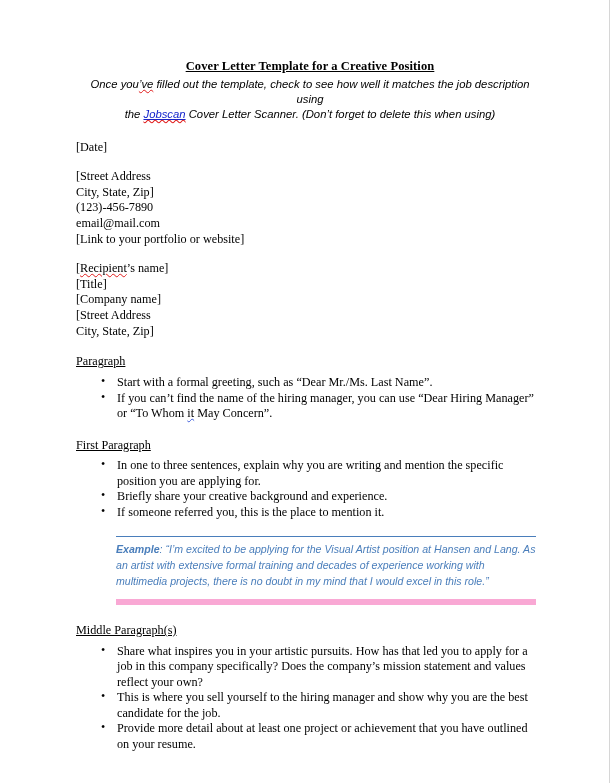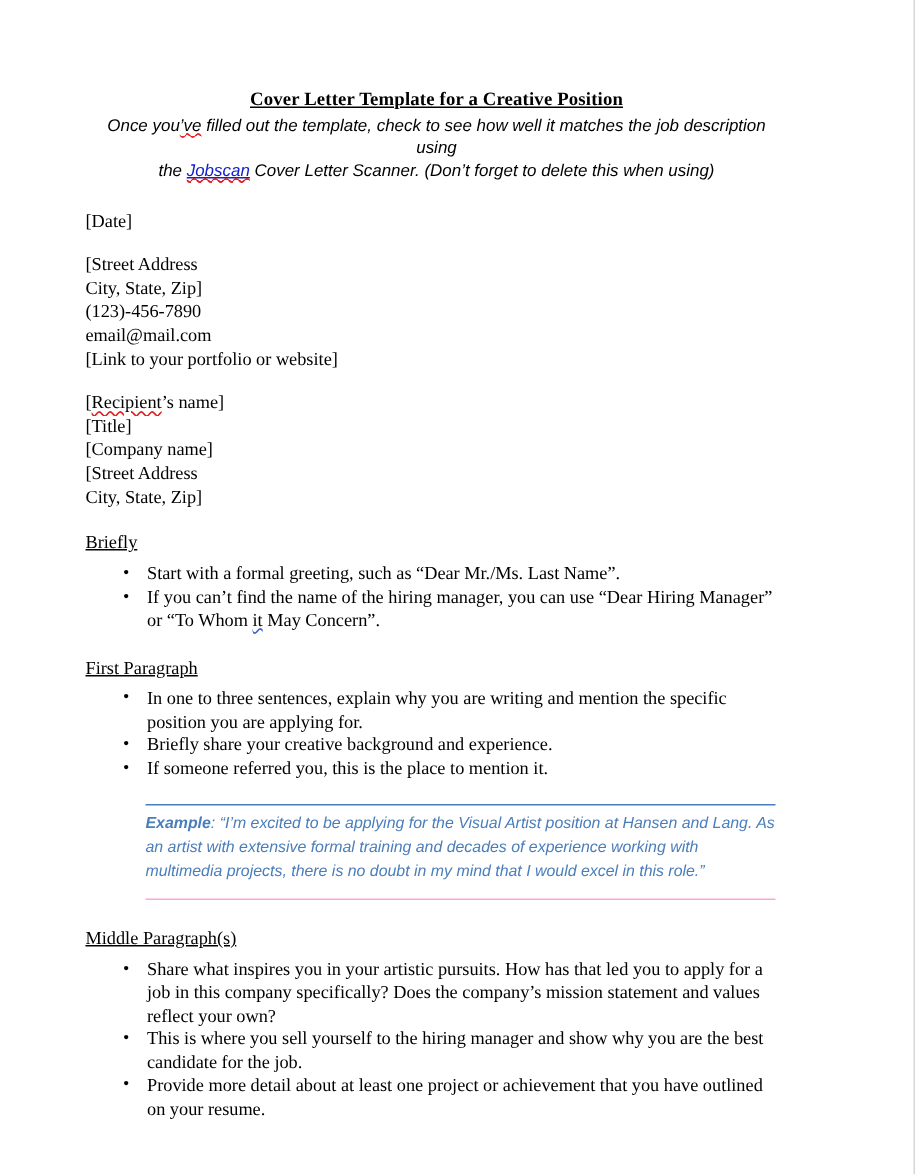--- a/index.html
+++ b/index.html
@@ -16,21 +16,21 @@
     position: relative;
     width: 610px;
     height: 783px;
     background: #ffffff;
     overflow: hidden;
     box-sizing: border-box;
     border-right: 1px solid #d6d6d6;
   }
   .doc-body {
     position: absolute;
-    left: 57px;
+    left: 76px;
     top: 58px;
     width: 468px;
   }
 
   
   .doc-title {
     text-align: center;
     font-weight: bold;
     font-size: 12.5px;
     text-decoration: underline;
@@ -102,21 +102,21 @@
     left: -16px;
     top: -1px;
     font-size: 12px;
   }
 
   
   .example-box {
     margin: 16px 0 0 40px;
     width: 420px;
     border-top: 1px solid #4a7ebb;
-    border-bottom: 1px solid #f9a8d4;
+    border-bottom: 6px solid #f9a8d4;
     padding: 5px 0 9px 0;
     box-sizing: border-box;
   }
   .example-text {
     font-family: "Liberation Sans", "DejaVu Sans", sans-serif;
     font-style: italic;
     font-size: 10.6px;
     line-height: 1.5;
     color: #4a7ebb;
     margin: 0;
@@ -164,21 +164,21 @@
     <div class="addr-block">
       <div><span>[</span><span class="spell-red">Recipient</span><span>’s name]</span></div>
       <div>[Title]</div>
       <div>[Company name]</div>
       <div>[Street Address</div>
       <div>City, State, Zip]</div>
     </div>
 
     <div class="spacer-md"></div>
 
-    <div class="section-heading">Briefly</div>
+    <div class="section-heading">Paragraph</div>
     <ul class="bullets">
       <li>Start with a formal greeting, such as “Dear Mr./Ms. Last Name”.</li>
       <li><span>If you can’t find the name of the hiring manager, you can use “Dear Hiring Manager” or “To Whom </span><span class="spell-blue">it</span><span> May Concern”.</span></li>
     </ul>
 
     <div class="spacer-sm"></div>
 
     <div class="section-heading">First Paragraph</div>
     <ul class="bullets">
       <li>In one to three sentences, explain why you are writing and mention the specific position you are applying for.</li>

